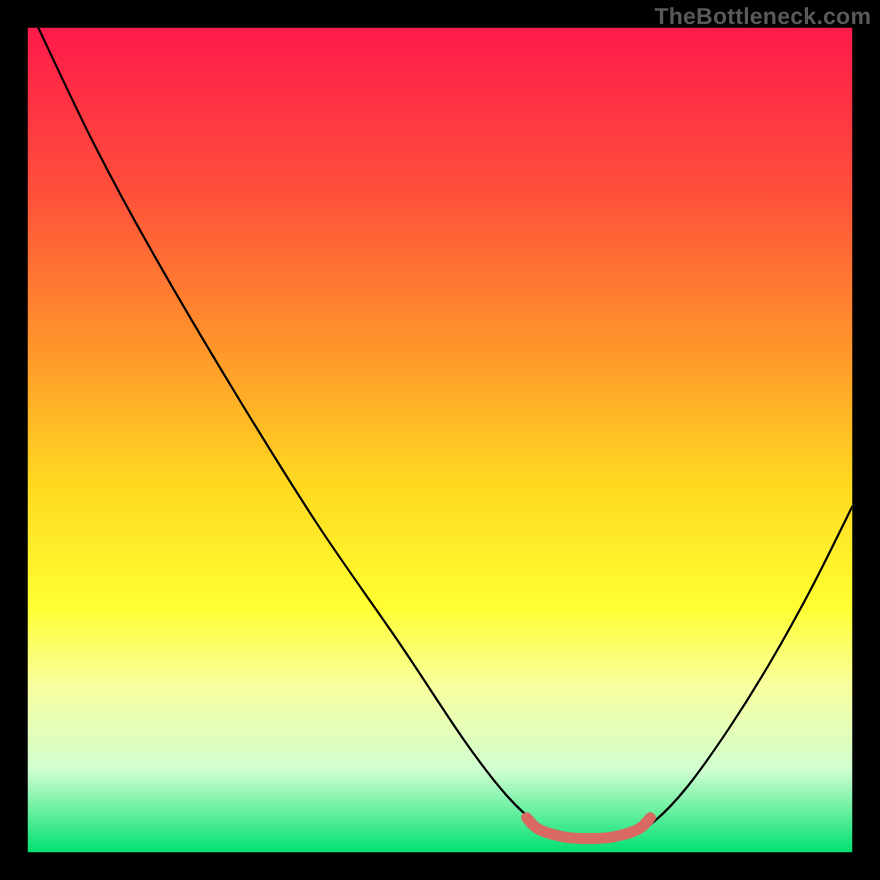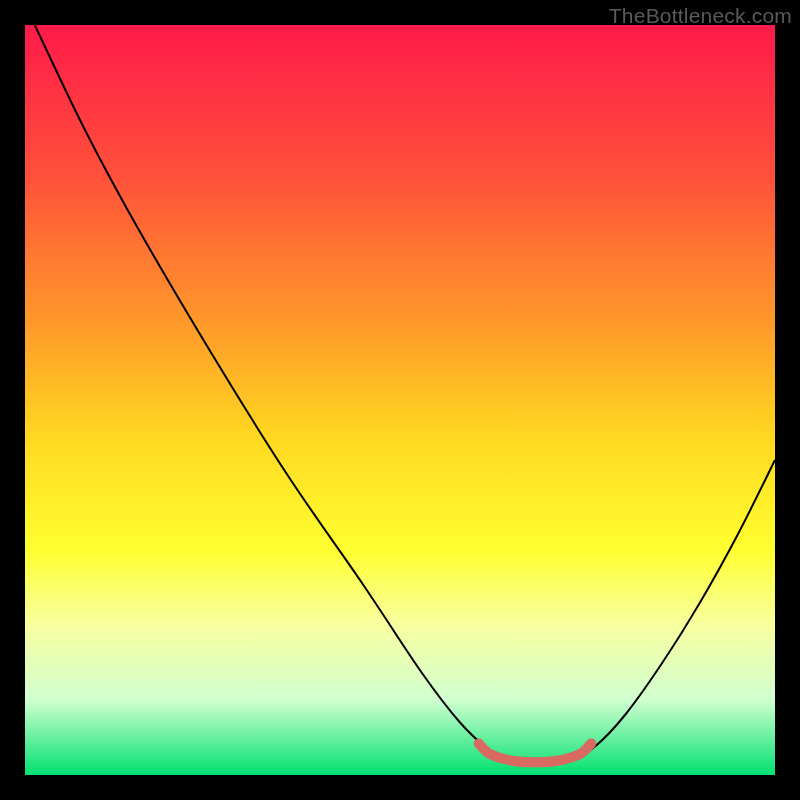--- a/index.html
+++ b/index.html
@@ -1,18 +1,18 @@
 <!DOCTYPE html>
 <html><head>
 <meta charset="utf-8">
 <style>
 body { margin: 0; padding: 0; width: 800px; height: 800px; overflow: hidden; font-family: Arial, sans-serif; }
 .chart-container { position: relative; width: 800px; height: 800px; background: #000; }
 .plot-area { position: absolute; left: 25px; top: 25px; width: 750px; height: 750px; }
-.watermark { position: absolute; top: 4px; right: 8px; color: #5a5a5a; font-size: 21px; font-weight: 400; letter-spacing: 0.2px; margin-left: 40px; }
+.watermark { position: absolute; top: 4px; right: 8px; color: #5a5a5a; font-size: 21px; font-weight: 700; letter-spacing: 0.2px; margin-left: 40px; }
 svg { display: block; }
 </style>
 </head>
 <body>
 
 <div class="chart-container">
   <div class="plot-area">
     <svg width="750" height="750" viewBox="0 0 750 750">
       <defs>
         <linearGradient id="bg-grad" x1="0" y1="0" x2="0" y2="1">

